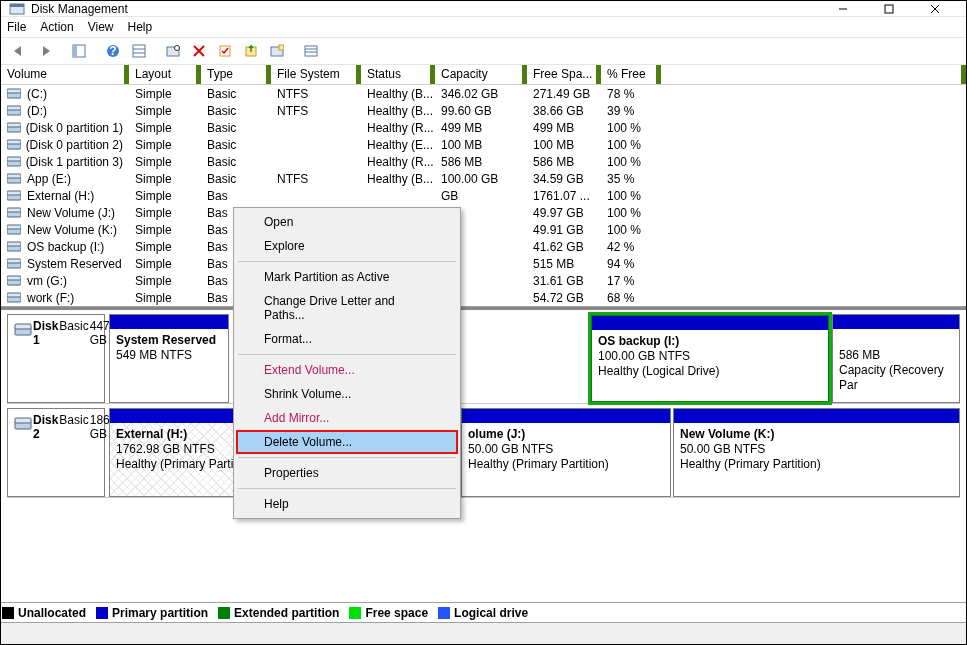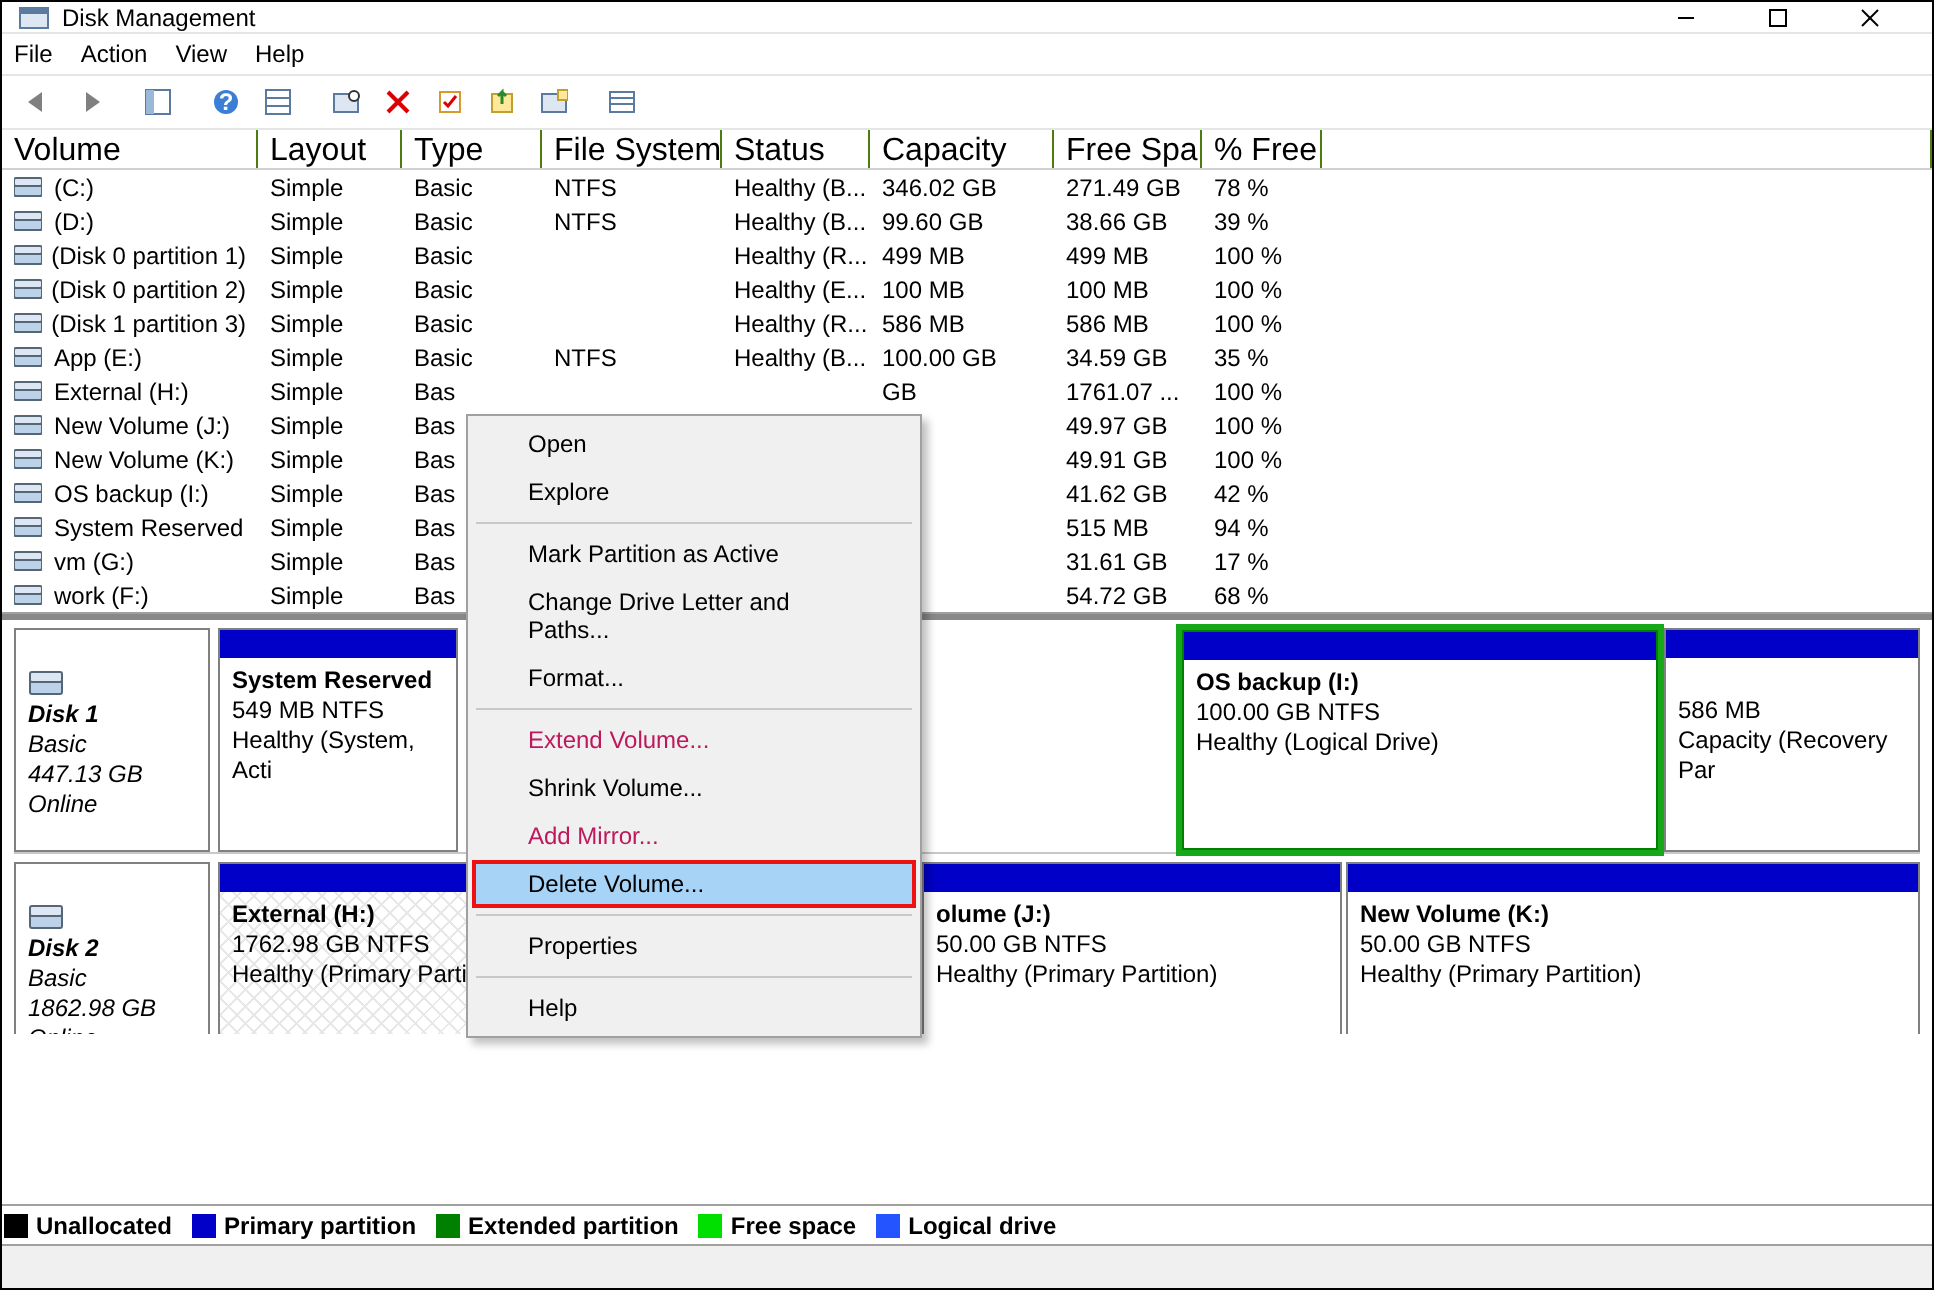--- a/index.html
+++ b/index.html
@@ -18,41 +18,41 @@
 .menubar span { cursor:pointer; }
 
 
 .toolbar { height: 28px; border-top:1px solid #e5e5e5; border-bottom:1px solid #e5e5e5; display:flex; align-items:center; padding: 0 6px; gap: 2px; }
 .tbtn { width: 24px; height: 22px; display:flex; align-items:center; justify-content:center; border:1px solid transparent; cursor:pointer; }
 .tsep { width: 6px; }
 
 
 .voltable { border-bottom: 1px solid #a0a0a0; }
 .vhead { display:flex; background:#fff; border-bottom:1px solid #d0d0d0; height:20px; }
-.vhead .col { border-right:1px solid #4d7c0f; padding:2px 6px; font-size:16px; white-space:nowrap; overflow:hidden; }
+.vhead .col { border-right:5px solid #4d7c0f; padding:2px 6px; font-size:12px; white-space:nowrap; overflow:hidden; }
 .vrow { display:flex; height:17px; align-items:center; }
 .vrow .cell { padding:0 6px; font-size:12px; white-space:nowrap; overflow:hidden; }
 .vrow .vicon { width:16px; display:inline-block; margin-right:4px; }
 
 .c-vol { width: 128px; }
 .c-layout { width: 72px; }
 .c-type { width: 70px; }
 .c-fs { width: 90px; }
 .c-status { width: 74px; }
 .c-cap { width: 92px; }
 .c-free { width: 74px; }
 .c-pct { width: 60px; }
 .c-rest { flex:1; }
 
 .vrow .c-vol { display:flex; align-items:center; }
 
 
 .diskpanel { border-top: 3px solid #888; height: 210px; overflow-y:scroll; position:relative; background:#fff; }
 .diskrow { display:flex; border-bottom: 1px solid #c8c8c8; min-height: 90px; margin: 4px 6px; }
-.diskhdr { width: 98px; border:1px solid #808080; padding: 16px 6px; display:flex; flex-direction:column; gap:1px; font-size:12px; background:#fff;font-style:italic;}
+.diskhdr { width: 98px; border:1px solid #808080; padding: 4px 6px; display:flex; flex-direction:row; gap:1px; font-size:12px; background:#fff;}
 .diskhdr .dname { font-weight: bold; }
 .diskhdr .dicon { width:18px; height:14px; margin-top:4px; }
 
 .partstrip { flex:1; display:flex; gap:2px; padding-left:4px; }
 .part { border:1px solid #808080; display:flex; flex-direction:column; background:#fff; }
 .part .pbar { height: 14px; }
 .part .pbody { padding: 4px 6px; font-size:12px; line-height:1.25; flex:1; }
 .part .pname { font-weight:bold; }
 
 .bar-primary { background:#0000c8; }
@@ -459,21 +459,20 @@
       <span>Basic</span>
       <span>447.13 GB</span>
       <span>Online</span>
     </div>
     <div class="partstrip">
       <div class="part" style="width:120px">
         <div class="pbar bar-primary"></div>
         <div class="pbody">
           <div class="pname">System Reserved</div>
           <div>549 MB NTFS</div>
-          <div>Healthy (System, Acti</div>
         </div>
       </div>
 
       <div style="flex:1"></div>
       <div class="ext-container highlight-green" style="width:240px">
         <div class="part" style="flex:1;border:none;">
           <div class="pbar bar-primary"></div>
           <div class="pbody">
             <div class="pname">OS backup  (I:)</div>
             <div>100.00 GB NTFS</div>

